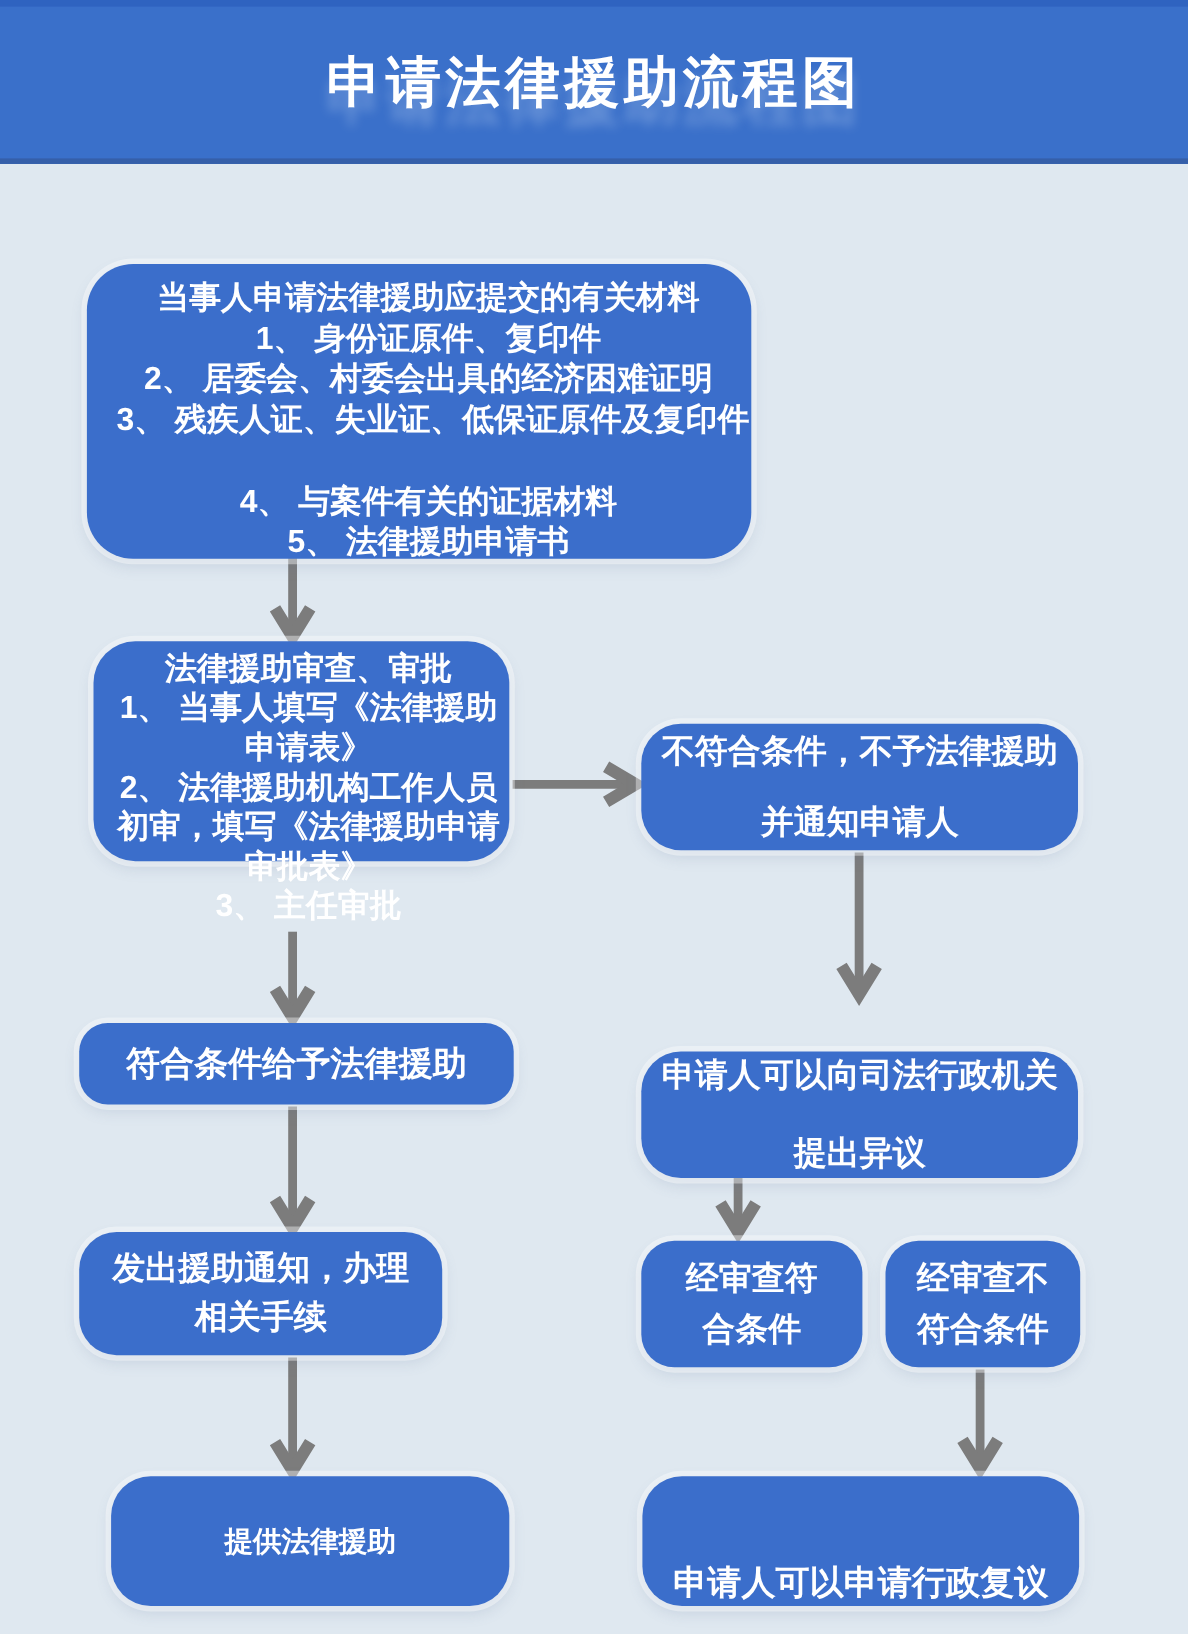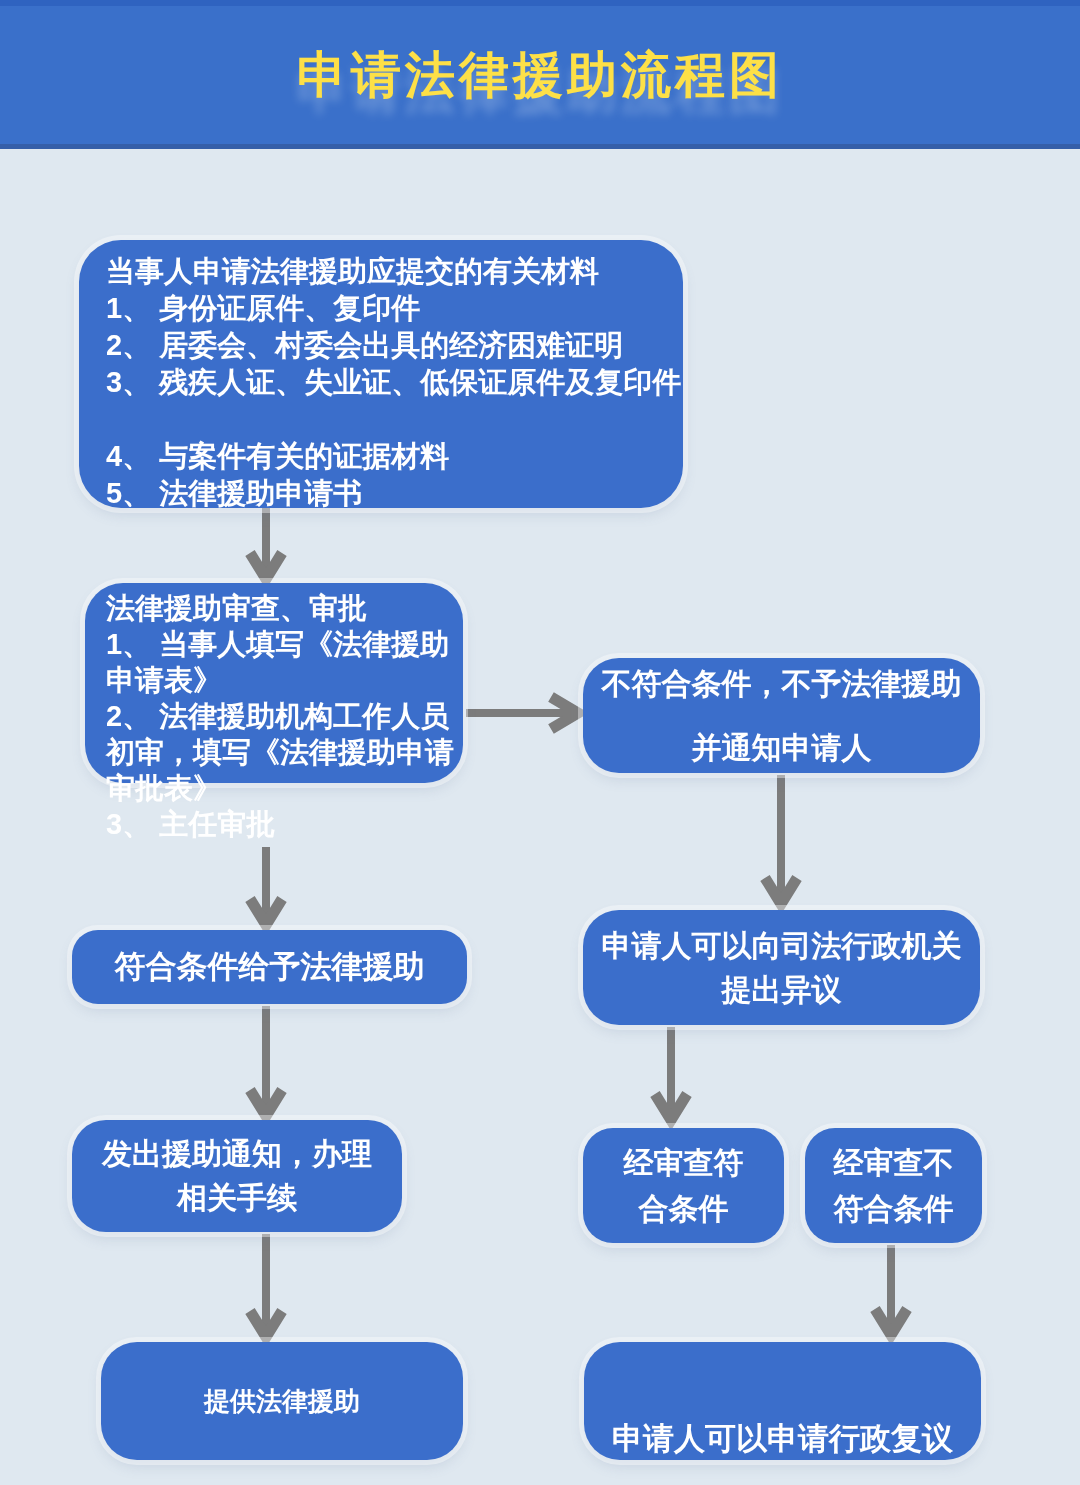--- a/index.html
+++ b/index.html
@@ -20,36 +20,36 @@
   .header{
     position:absolute;left:0;top:0;width:1080px;height:149px;
     background:#3a70ca;
     border-top:6px solid #2f63c0;
     box-sizing:border-box;
     border-bottom:5px solid #355fa9;
     display:flex;align-items:center;justify-content:center;
   }
   .header h1{
     margin:0;
-    color:#fde047;
+    color:#ffffff;
     font-size:50px;
     letter-spacing:4px;
     text-shadow:0 16px 10px rgba(235,244,255,.28);
   }
   
   .box{
     position:absolute;
     background:#3b6ecb;
     color:#ffffff;
     box-sizing:border-box;
     box-shadow:0 0 0 5px rgba(255,255,255,.40), 0 6px 14px rgba(90,110,150,.18);
   }
   .box .tline{white-space:nowrap;}
   .box .tline:empty::before{content:"\00a0";}
-  .listbox{text-align:left;}
+  .listbox{text-align:center;}
   .centerbox{
     display:flex;flex-direction:column;
     align-items:center;justify-content:center;
     text-align:center;
   }
   .b-materials{
     left:79px;top:240px;width:604px;height:268px;
     border-radius:42px;
     padding:13px 10px 0 27px;
     font-size:29px;line-height:37px;
@@ -62,22 +62,22 @@
   }
   .b-notqualified{
     left:583px;top:658px;width:397px;height:115px;
     border-radius:36px;font-size:30px;line-height:44px;gap:20px;
   }
   .b-qualified{
     left:72px;top:930px;width:395px;height:74px;
     border-radius:26px;font-size:31px;
   }
   .b-objection{
-    left:583px;top:910px;width:397px;height:115px;
-    border-radius:36px;font-size:30px;line-height:44px;
+    left:583px;top:956px;width:397px;height:115px;
+    border-radius:36px;font-size:30px;line-height:44px;justify-content:space-between;
   }
   .b-notice{
     left:72px;top:1120px;width:330px;height:112px;
     border-radius:34px;font-size:30px;line-height:44px;
   }
   .b-reviewpass{
     left:583px;top:1128px;width:201px;height:115px;
     border-radius:30px;font-size:30px;line-height:46px;
   }
   .b-reviewfail{

